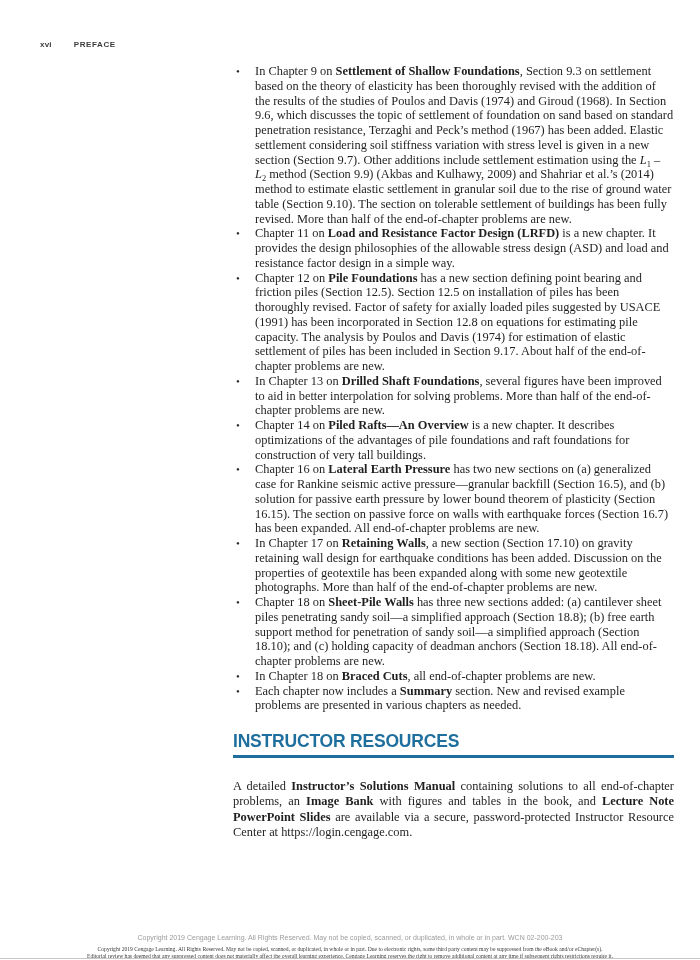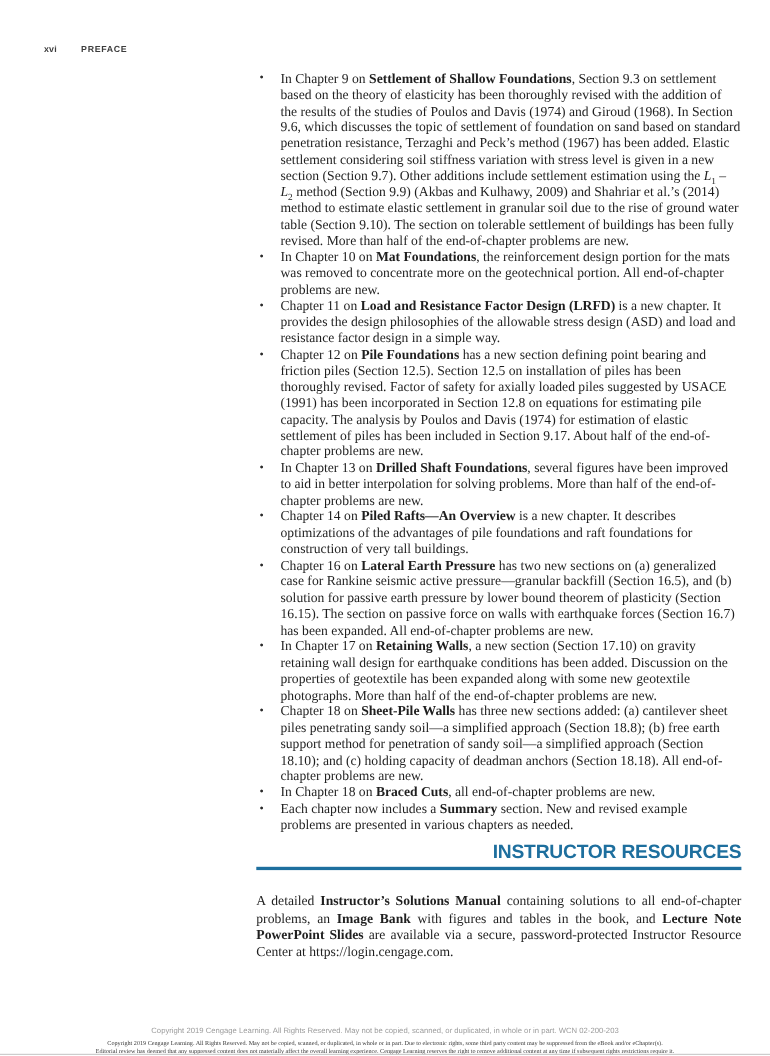--- a/index.html
+++ b/index.html
@@ -39,27 +39,26 @@
   }
   ul.updates li::before{
     content:"\2022";
     position:absolute;left:3px;top:0;
     font-size:11px;color:#2a2a2a;
   }
   .b{font-weight:bold;}
   .i{font-style:italic;}
   sub{font-size:68%;line-height:0;}
   .ir-heading{
-    margin-top:7px;
+    margin-top:18px;
     font-family:"Liberation Sans", sans-serif;
     font-size:17.5px;
     font-weight:bold;
     letter-spacing:-0.2px;
     color:var(--heading-blue);
-    text-align:right;
   }
   .ir-rule{
     margin-top:3px;
     height:3px;
     background:var(--heading-blue);
     width:100%;
   }
   .ir-paragraph{
     margin-top:21px;
     font-size:12.4px;
@@ -92,21 +91,20 @@
 
 <div class="page">
 
   <div class="running-head">
     <span class="pagenum">xvi</span><span>PREFACE</span>
   </div>
 
   <div class="content">
     <ul class="updates">
         <li><span>In Chapter 9 on </span><span class="b">Settlement of Shallow Foundations</span><span>, Section 9.3 on settlement based on the theory of elasticity has been thoroughly revised with the addition of the results of the studies of Poulos and Davis (1974) and Giroud (1968). In Section 9.6, which discusses the topic of settlement of foundation on sand based on standard penetration resistance, Terzaghi and Peck’s method (1967) has been added. Elastic settlement considering soil stiffness variation with stress level is given in a new section (Section 9.7). Other additions include settlement estimation using the </span><span class="i">L</span><sub>1</sub><span> – </span><span class="i">L</span><sub>2</sub><span> method (Section 9.9) (Akbas and Kulhawy, 2009) and Shahriar et al.’s (2014) method to estimate elastic settlement in granular soil due to the rise of ground water table (Section 9.10). The section on tolerable settlement of buildings has been fully revised. More than half of the end-of-chapter problems are new.</span></li>
-        <li><span>In Chapter 10 on </span><span class="b">Mat Foundations</span><span>, the reinforcement design portion for the mats was removed to concentrate more on the geotechnical portion. All end-of-chapter problems are new.</span></li>
         <li><span>Chapter 11 on </span><span class="b">Load and Resistance Factor Design (LRFD)</span><span> is a new chapter. It provides the design philosophies of the allowable stress design (ASD) and load and resistance factor design in a simple way.</span></li>
         <li><span>Chapter 12 on </span><span class="b">Pile Foundations</span><span> has a new section defining point bearing and friction piles (Section 12.5). Section 12.5 on installation of piles has been thoroughly revised. Factor of safety for axially loaded piles suggested by USACE (1991) has been incorporated in Section 12.8 on equations for estimating pile capacity. The analysis by Poulos and Davis (1974) for estimation of elastic settlement of piles has been included in Section 9.17. About half of the end-of-chapter problems are new.</span></li>
         <li><span>In Chapter 13 on </span><span class="b">Drilled Shaft Foundations</span><span>, several figures have been improved to aid in better interpolation for solving problems. More than half of the end-of-chapter problems are new.</span></li>
         <li><span>Chapter 14 on </span><span class="b">Piled Rafts—An Overview</span><span> is a new chapter. It describes optimizations of the advantages of pile foundations and raft foundations for construction of very tall buildings.</span></li>
         <li><span>Chapter 16 on </span><span class="b">Lateral Earth Pressure</span><span> has two new sections on (a) generalized case for Rankine seismic active pressure—granular backfill (Section 16.5), and (b) solution for passive earth pressure by lower bound theorem of plasticity (Section 16.15). The section on passive force on walls with earthquake forces (Section 16.7) has been expanded. All end-of-chapter problems are new.</span></li>
         <li><span>In Chapter 17 on </span><span class="b">Retaining Walls</span><span>, a new section (Section 17.10) on gravity retaining wall design for earthquake conditions has been added. Discussion on the properties of geotextile has been expanded along with some new geotextile photographs. More than half of the end-of-chapter problems are new.</span></li>
         <li><span>Chapter 18 on </span><span class="b">Sheet-Pile Walls</span><span> has three new sections added:  (a) cantilever sheet piles penetrating sandy soil—a simplified approach (Section 18.8); (b) free earth support method for penetration of sandy soil—a simplified approach (Section 18.10); and (c) holding capacity of deadman anchors (Section 18.18). All end-of-chapter problems are new.</span></li>
         <li><span>In Chapter 18 on </span><span class="b">Braced Cuts</span><span>, all end-of-chapter problems are new.</span></li>
         <li><span>Each chapter now includes a </span><span class="b">Summary</span><span> section. New and revised example problems are presented in various chapters as needed.</span></li>
       </ul>

